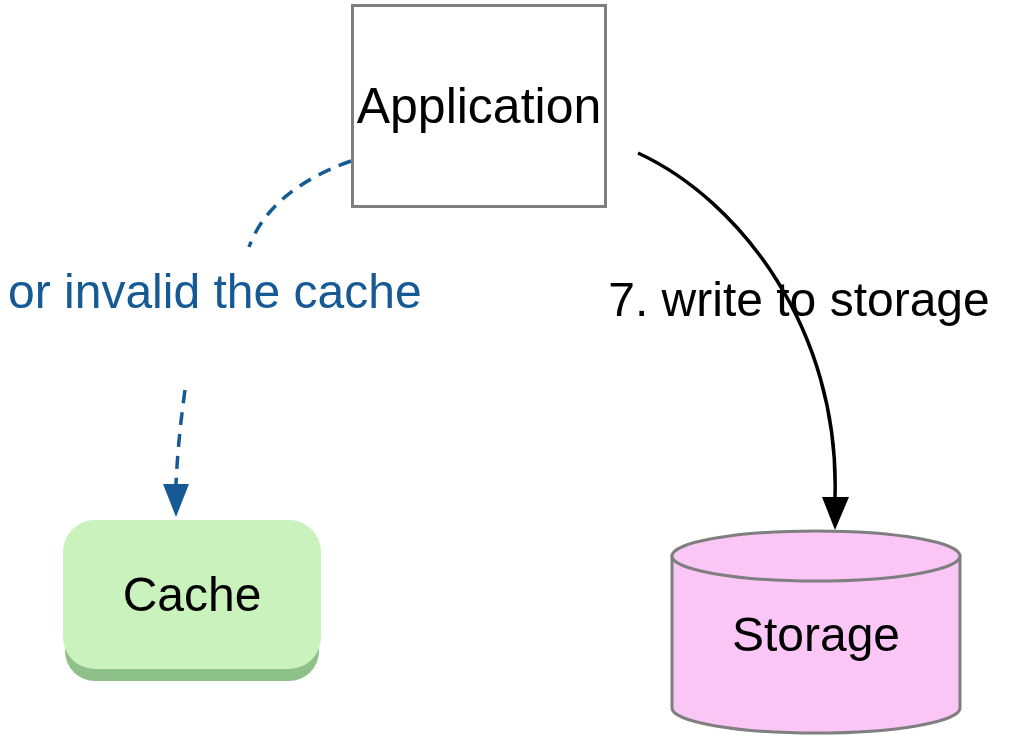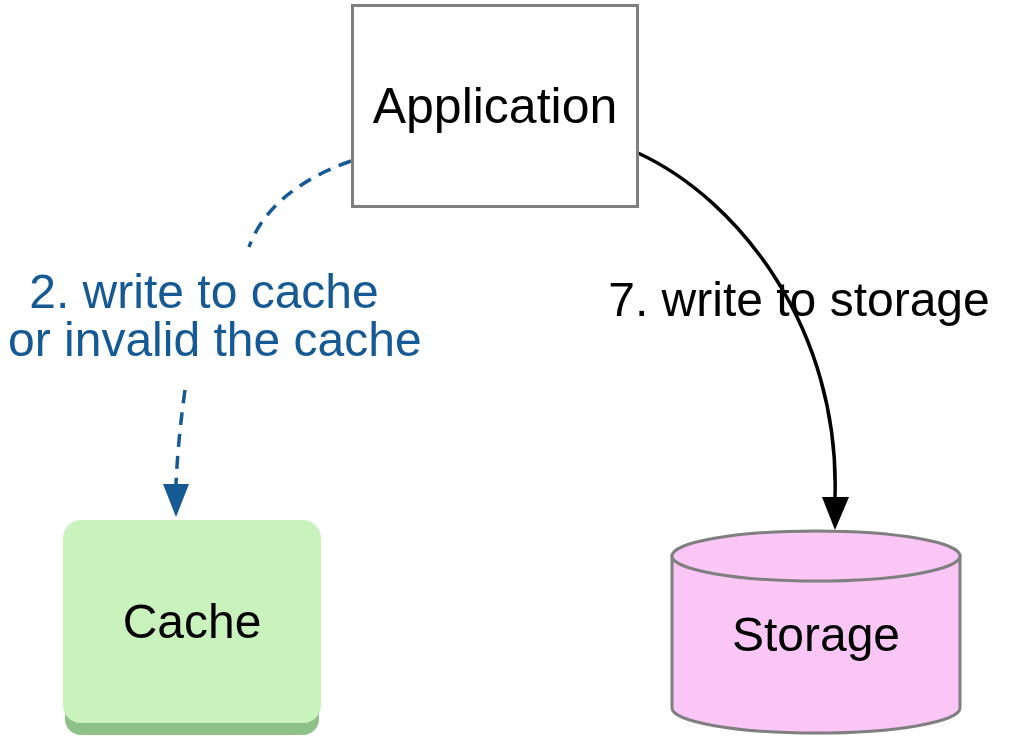--- a/index.html
+++ b/index.html
@@ -41,30 +41,30 @@
   .node {
     position: absolute;
     display: flex;
     align-items: center;
     justify-content: center;
     box-sizing: border-box;
     color: var(--text-black);
   }
   .app-box {
     left: 351px; top: 4px;
-    width: 288px; height: 204px;
+    width: 256px; height: 204px;
     background: #ffffff;
     border: 3px solid var(--node-border);
     font-size: 50px;
   }
   .cache-box {
     left: 63px; top: 520px;
-    width: 258px; height: 203px;
+    width: 258px; height: 149px;
     background: var(--cache-fill);
-    border-radius: 18px;
+    border-radius: 32px;
     box-shadow: 0 14px 0 -2px var(--cache-shadow);
     font-size: 48px;
   }
   .storage-label {
     position: absolute;
     left: 672px; top: 611px;
     width: 288px;
     text-align: center;
     font-size: 48px;
     line-height: 1;
@@ -116,19 +116,18 @@
     <span>Application</span>
   </div>
 
   <div class="node cache-box">
     <span>Cache</span>
   </div>
 
   <div class="storage-label">Storage</div>
 
   <div class="edge-label blue">
-    <div>2. write to cache</div>
     <div>or invalid the cache</div>
   </div>
 
   <div class="edge-label black">7. write to storage</div>
 
 </div>
 
 </body></html>

